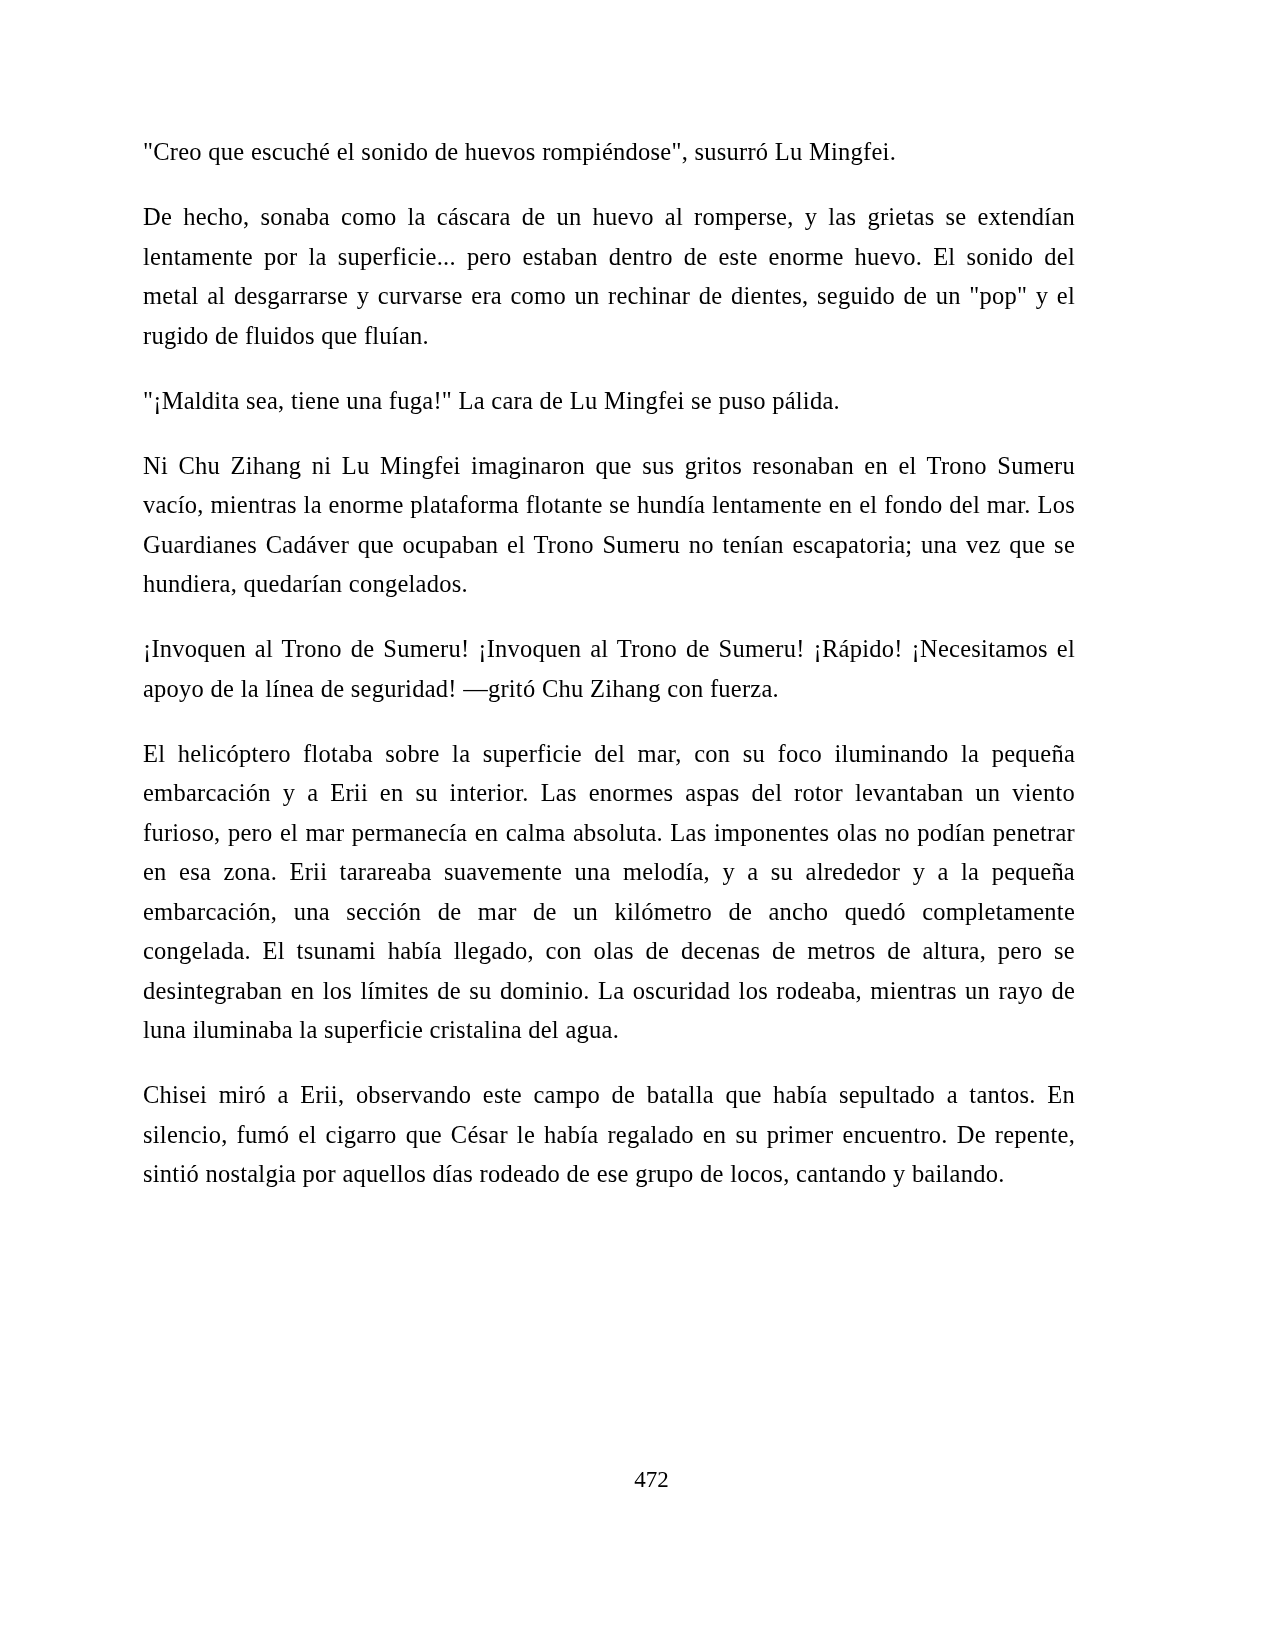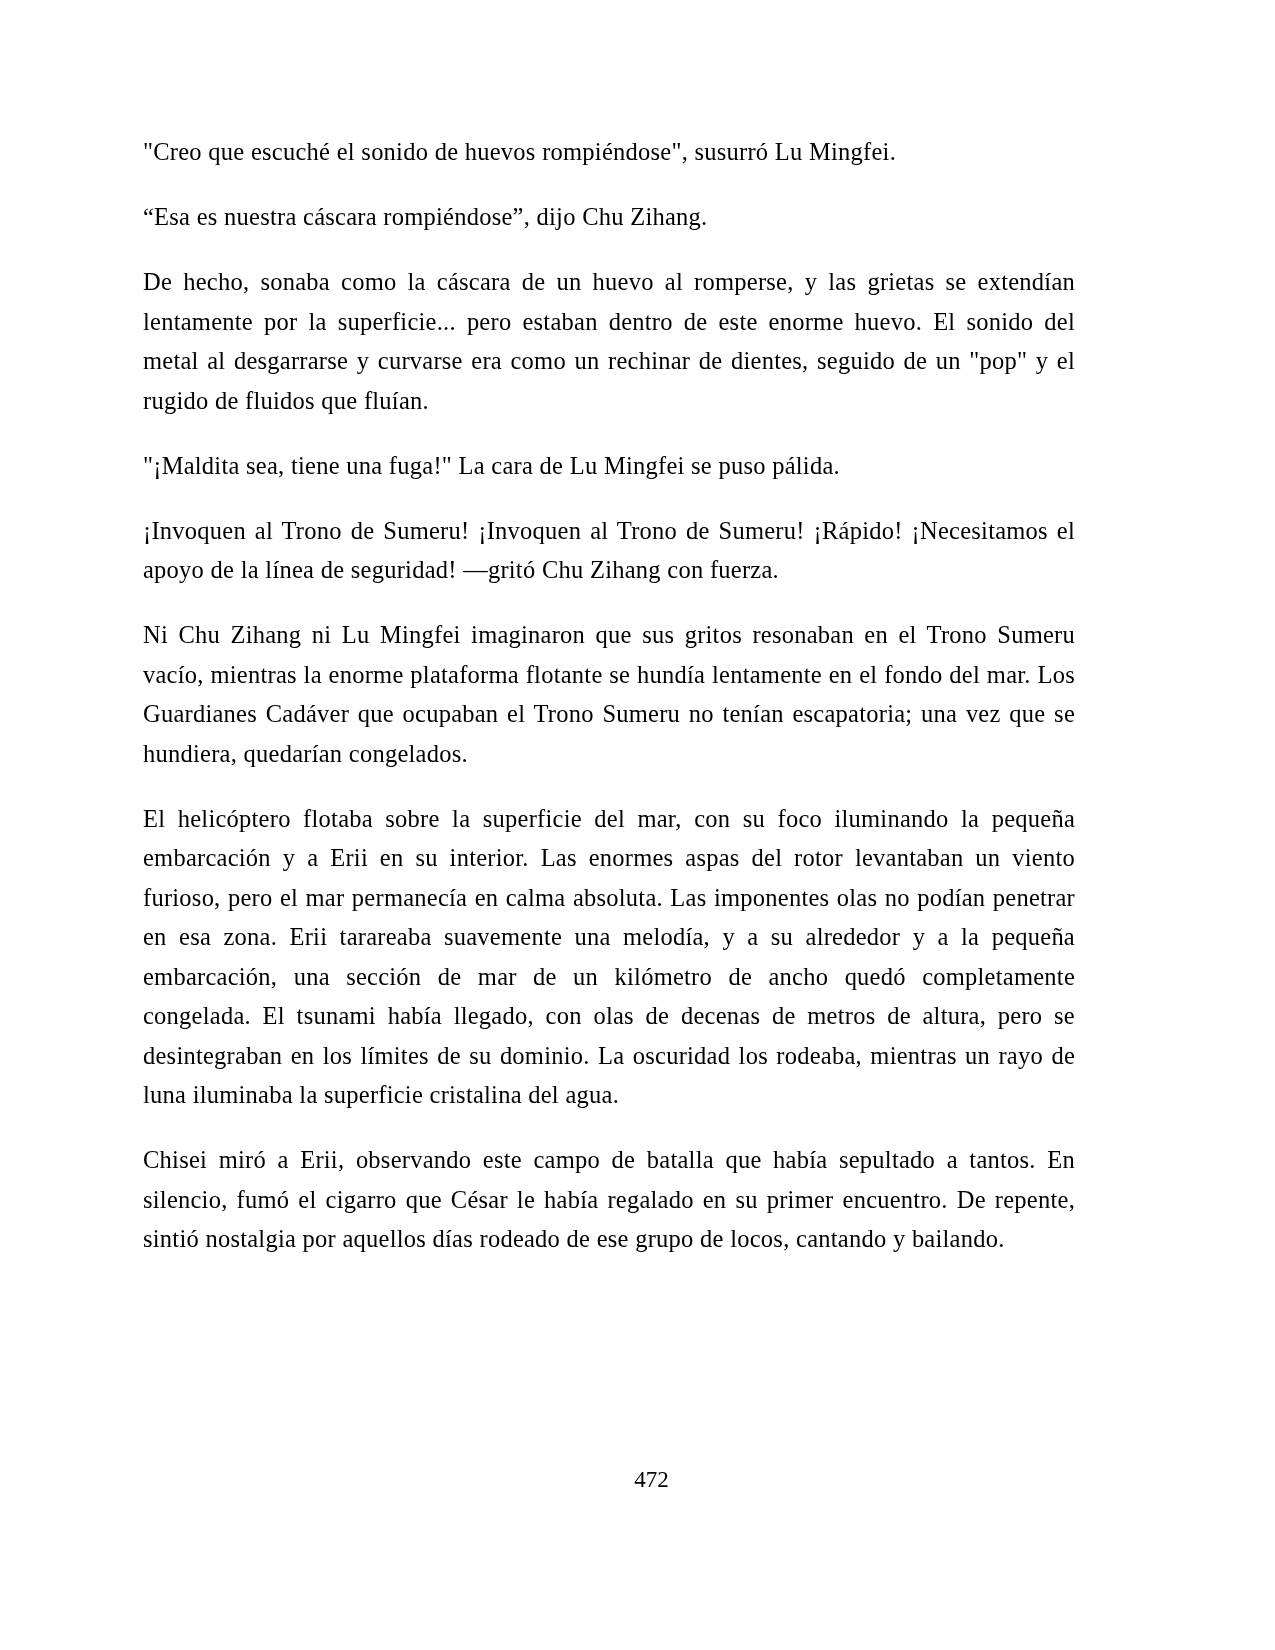--- a/index.html
+++ b/index.html
@@ -53,24 +53,23 @@
     padding-left: 28px;
   }
 </style>
 </head>
 <body>
 
 <div id="page">
 
   <div id="content">
     <p class="para">"Creo que escuché el sonido de huevos rompiéndose", susurró Lu Mingfei.</p>
-    <p class="para">“Esa es nuestra cáscara rompiéndose”, dijo Chu Zihang.</p>
     <p class="para">De hecho, sonaba como la cáscara de un huevo al romperse, y las grietas se extendían lentamente por la superficie... pero estaban dentro de este enorme huevo. El sonido del metal al desgarrarse y curvarse era como un rechinar de dientes, seguido de un "pop" y el rugido de fluidos que fluían.</p>
     <p class="para">"¡Maldita sea, tiene una fuga!" La cara de Lu Mingfei se puso pálida.</p>
+    <p class="para">Ni Chu Zihang ni Lu Mingfei imaginaron que sus gritos resonaban en el Trono Sumeru vacío, mientras la enorme plataforma flotante se hundía lentamente en el fondo del mar. Los Guardianes Cadáver que ocupaban el Trono Sumeru no tenían escapatoria; una vez que se hundiera, quedarían congelados.</p>
     <p class="para">¡Invoquen al Trono de Sumeru! ¡Invoquen al Trono de Sumeru! ¡Rápido! ¡Necesitamos el apoyo de la línea de seguridad! —gritó Chu Zihang con fuerza.</p>
-    <p class="para">Ni Chu Zihang ni Lu Mingfei imaginaron que sus gritos resonaban en el Trono Sumeru vacío, mientras la enorme plataforma flotante se hundía lentamente en el fondo del mar. Los Guardianes Cadáver que ocupaban el Trono Sumeru no tenían escapatoria; una vez que se hundiera, quedarían congelados.</p>
     <p class="para">El helicóptero flotaba sobre la superficie del mar, con su foco iluminando la pequeña embarcación y a Erii en su interior. Las enormes aspas del rotor levantaban un viento furioso, pero el mar permanecía en calma absoluta. Las imponentes olas no podían penetrar en esa zona. Erii tarareaba suavemente una melodía, y a su alrededor y a la pequeña embarcación, una sección de mar de un kilómetro de ancho quedó completamente congelada. El tsunami había llegado, con olas de decenas de metros de altura, pero se desintegraban en los límites de su dominio. La oscuridad los rodeaba, mientras un rayo de luna iluminaba la superficie cristalina del agua.</p>
     <p class="para">Chisei miró a Erii, observando este campo de batalla que había sepultado a tantos. En silencio, fumó el cigarro que César le había regalado en su primer encuentro. De repente, sintió nostalgia por aquellos días rodeado de ese grupo de locos, cantando y bailando.</p>
   </div>
 
   <div id="page-number">472</div>
 
 </div>
 
 </body></html>

